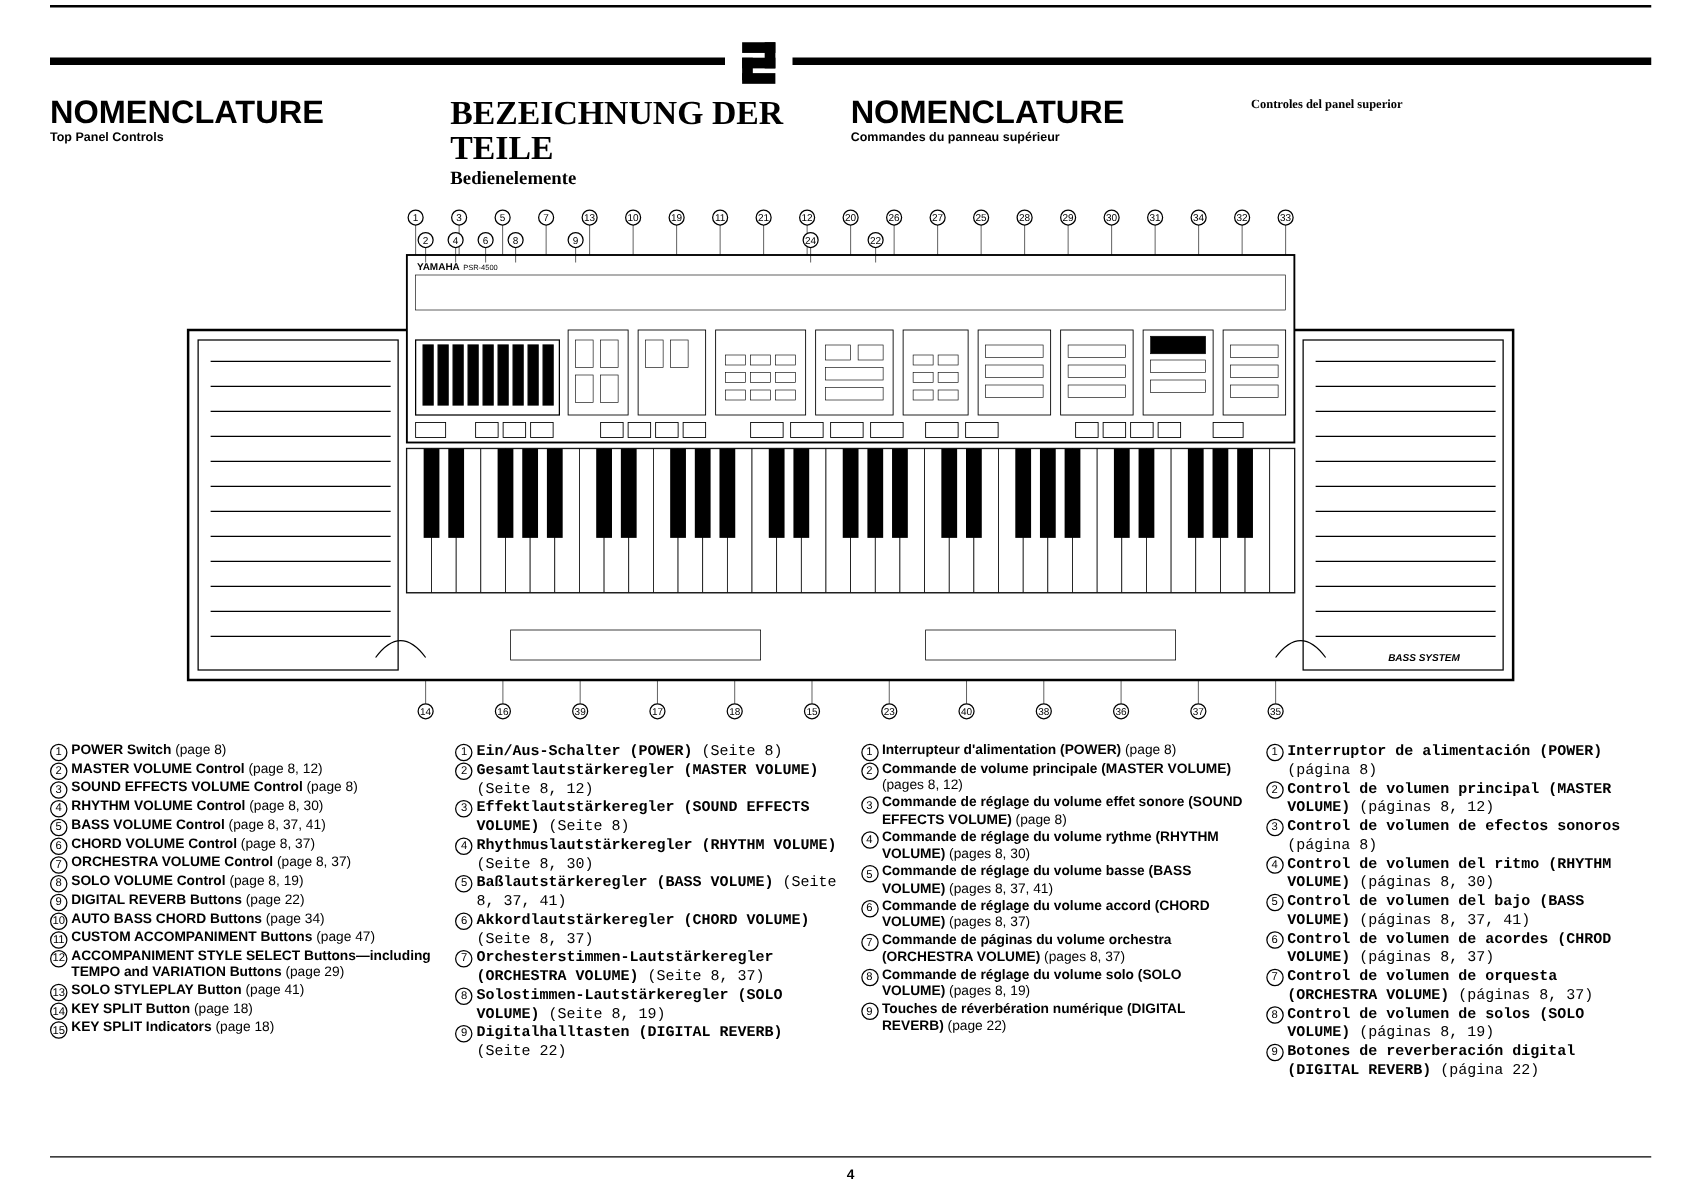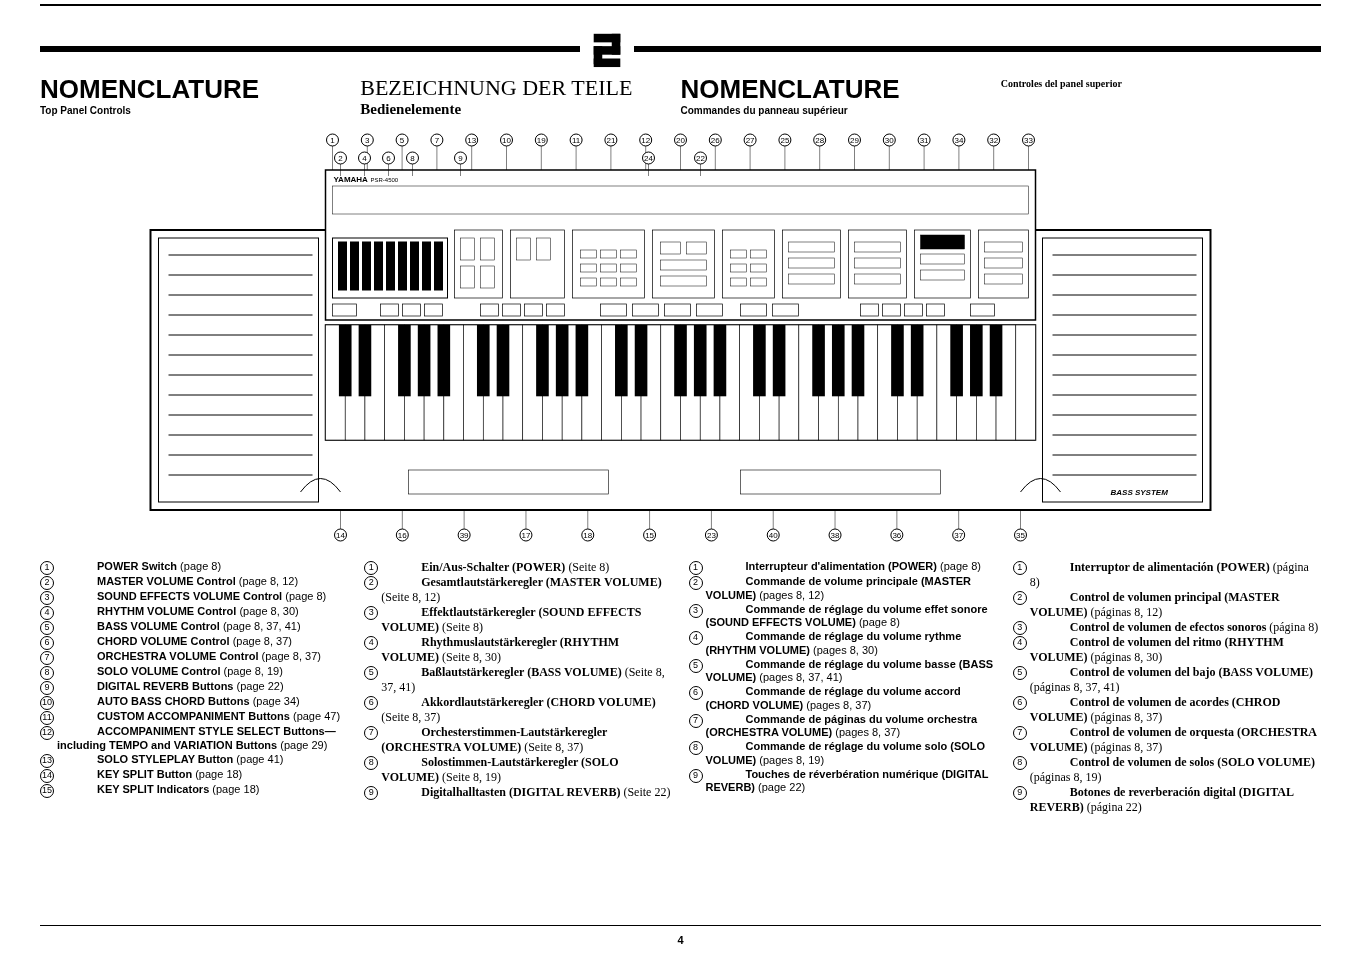--- a/index.html
+++ b/index.html
@@ -6,34 +6,34 @@
   body { font-family: Arial, Helvetica, sans-serif; background: #fff; color: #000; width: 1361px; height: 954px; position: relative; padding: 30px 40px; }
   .section-bar { display: flex; align-items: center; gap: 8px; margin-bottom: 8px; }
   .bar-left, .bar-right { height: 6px; background: #000; }
   .bar-left { flex: 0 0 540px; }
   .bar-right { flex: 1; }
   .section-num { height: 38px; }
   .columns { display: flex; gap: 0; margin-bottom: 12px; }
   .col { flex: 1; }
   .col h1 { font-size: 26px; font-weight: 700; font-family: Arial, Helvetica, sans-serif; line-height: 1.05; }
   .col .sub { font-size: 10px; font-weight: 700; margin-top: 2px; }
-  .col.de h1, .col.es h1 { font-family: "Times New Roman", serif; font-size: 22px; font-weight: 400; }
+  .col.de h1, .col.es h1 { font-family: "Times New Roman", serif; font-size: 27px; font-weight: 700; }
   .col.de .sub { font-family: Liberation Serif, serif; font-size: 15px; }
   .col.es .sub { font-family: "Times New Roman", serif; font-size: 10px; }
 
   .keyboard-area { width: 100%; height: 420px; position: relative; margin-bottom: 10px; }
   .kbd-svg { width: 100%; height: 100%; }
 
   .lists { display: flex; gap: 16px; font-size: 11px; line-height: 1.25; }
   .lists .lcol { flex: 1; }
   .lists .item { display: flex; gap: 3px; margin-bottom: 0; }
   .lists .circled { display: inline-flex; width: 14px; height: 14px; border: 1px solid #000; border-radius: 50%; font-size: 9px; align-items: center; justify-content: center; flex-shrink: 0; margin-top: 1px; }
   .lists .itext { flex: 1; }
-  .lists .bold { font-weight: 700; margin-left: 40px; }
-  .lists .de .itext, .lists .es .itext { font-family: Liberation Serif, serif; font-size: 12px; }
+  .lists .bold { font-weight: 700; }
+  .lists .de .itext, .lists .es .itext { font-family: Liberation Mono, monospace; font-size: 12px; }
 
   .pagenum { position: absolute; bottom: 8px; left: 0; width: 100%; text-align: center; font-size: 11px; font-weight: 700; }
   .topline { position:absolute; top:4px; left:40px; right:40px; height:2px; background:#000; }
   .botline { position:absolute; bottom:28px; left:40px; right:40px; height:1px; background:#000; }
 </style>
 </head>
 <body>
 
 <div class="topline"></div>
 

